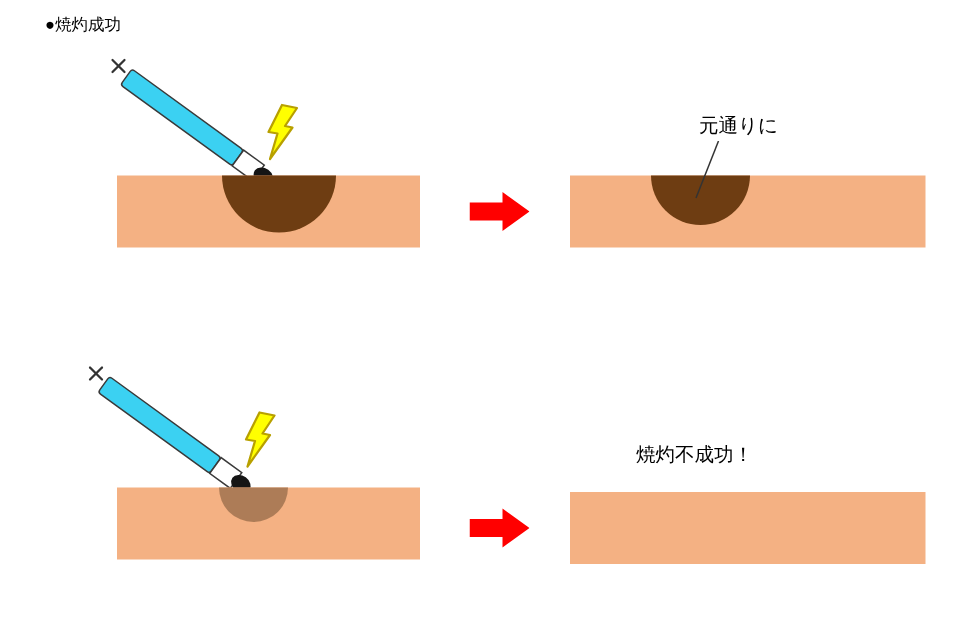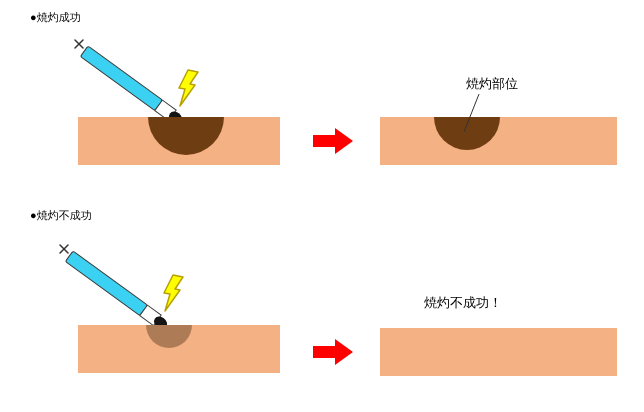--- a/index.html
+++ b/index.html
@@ -45,26 +45,25 @@
   <div class="skin" style="left:78px;top:117px;width:202px;height:48px"></div>
   <div class="burn dark" style="left:148px;top:117px;width:76px;height:38px"></div>
 
   <svg class="abs" style="left:313px;top:126px" width="40" height="30">
     <polygon points="0,9 22,9 22,2 40,15 22,28 22,21 0,21" class="arrow"></polygon>
   </svg>
 
   <div class="skin" style="left:380px;top:117px;width:237px;height:48px"></div>
   <div class="burn dark" style="left:434px;top:117px;width:66px;height:33px"></div>
 
-  <div class="label" style="left:466px;top:76px">焼灼部位</div>
+  <div class="label" style="left:466px;top:76px">元通りに</div>
   <svg class="abs" style="left:452px;top:94px" width="34" height="42">
     <line x1="27" y1="0" x2="12" y2="38" class="connector"></line>
   </svg>
 
-  <div class="title" style="left:30px;top:207px">●焼灼不成功</div>
 
   <svg class="abs" style="left:55px;top:243px" width="160" height="130">
     <g>
       <line x1="5" y1="2" x2="13" y2="10" class="spark"></line>
       <line x1="13" y1="2" x2="5" y2="10" class="spark"></line>
     </g>
     <g transform="translate(18,8) rotate(36)">
       <rect x="0" y="0" width="92" height="13" rx="2" class="pen-body"></rect>
       <rect x="92" y="0" width="17" height="13" class="pen-band"></rect>
       <ellipse cx="113" cy="6.5" rx="7" ry="5.5" class="pen-tip"></ellipse>

